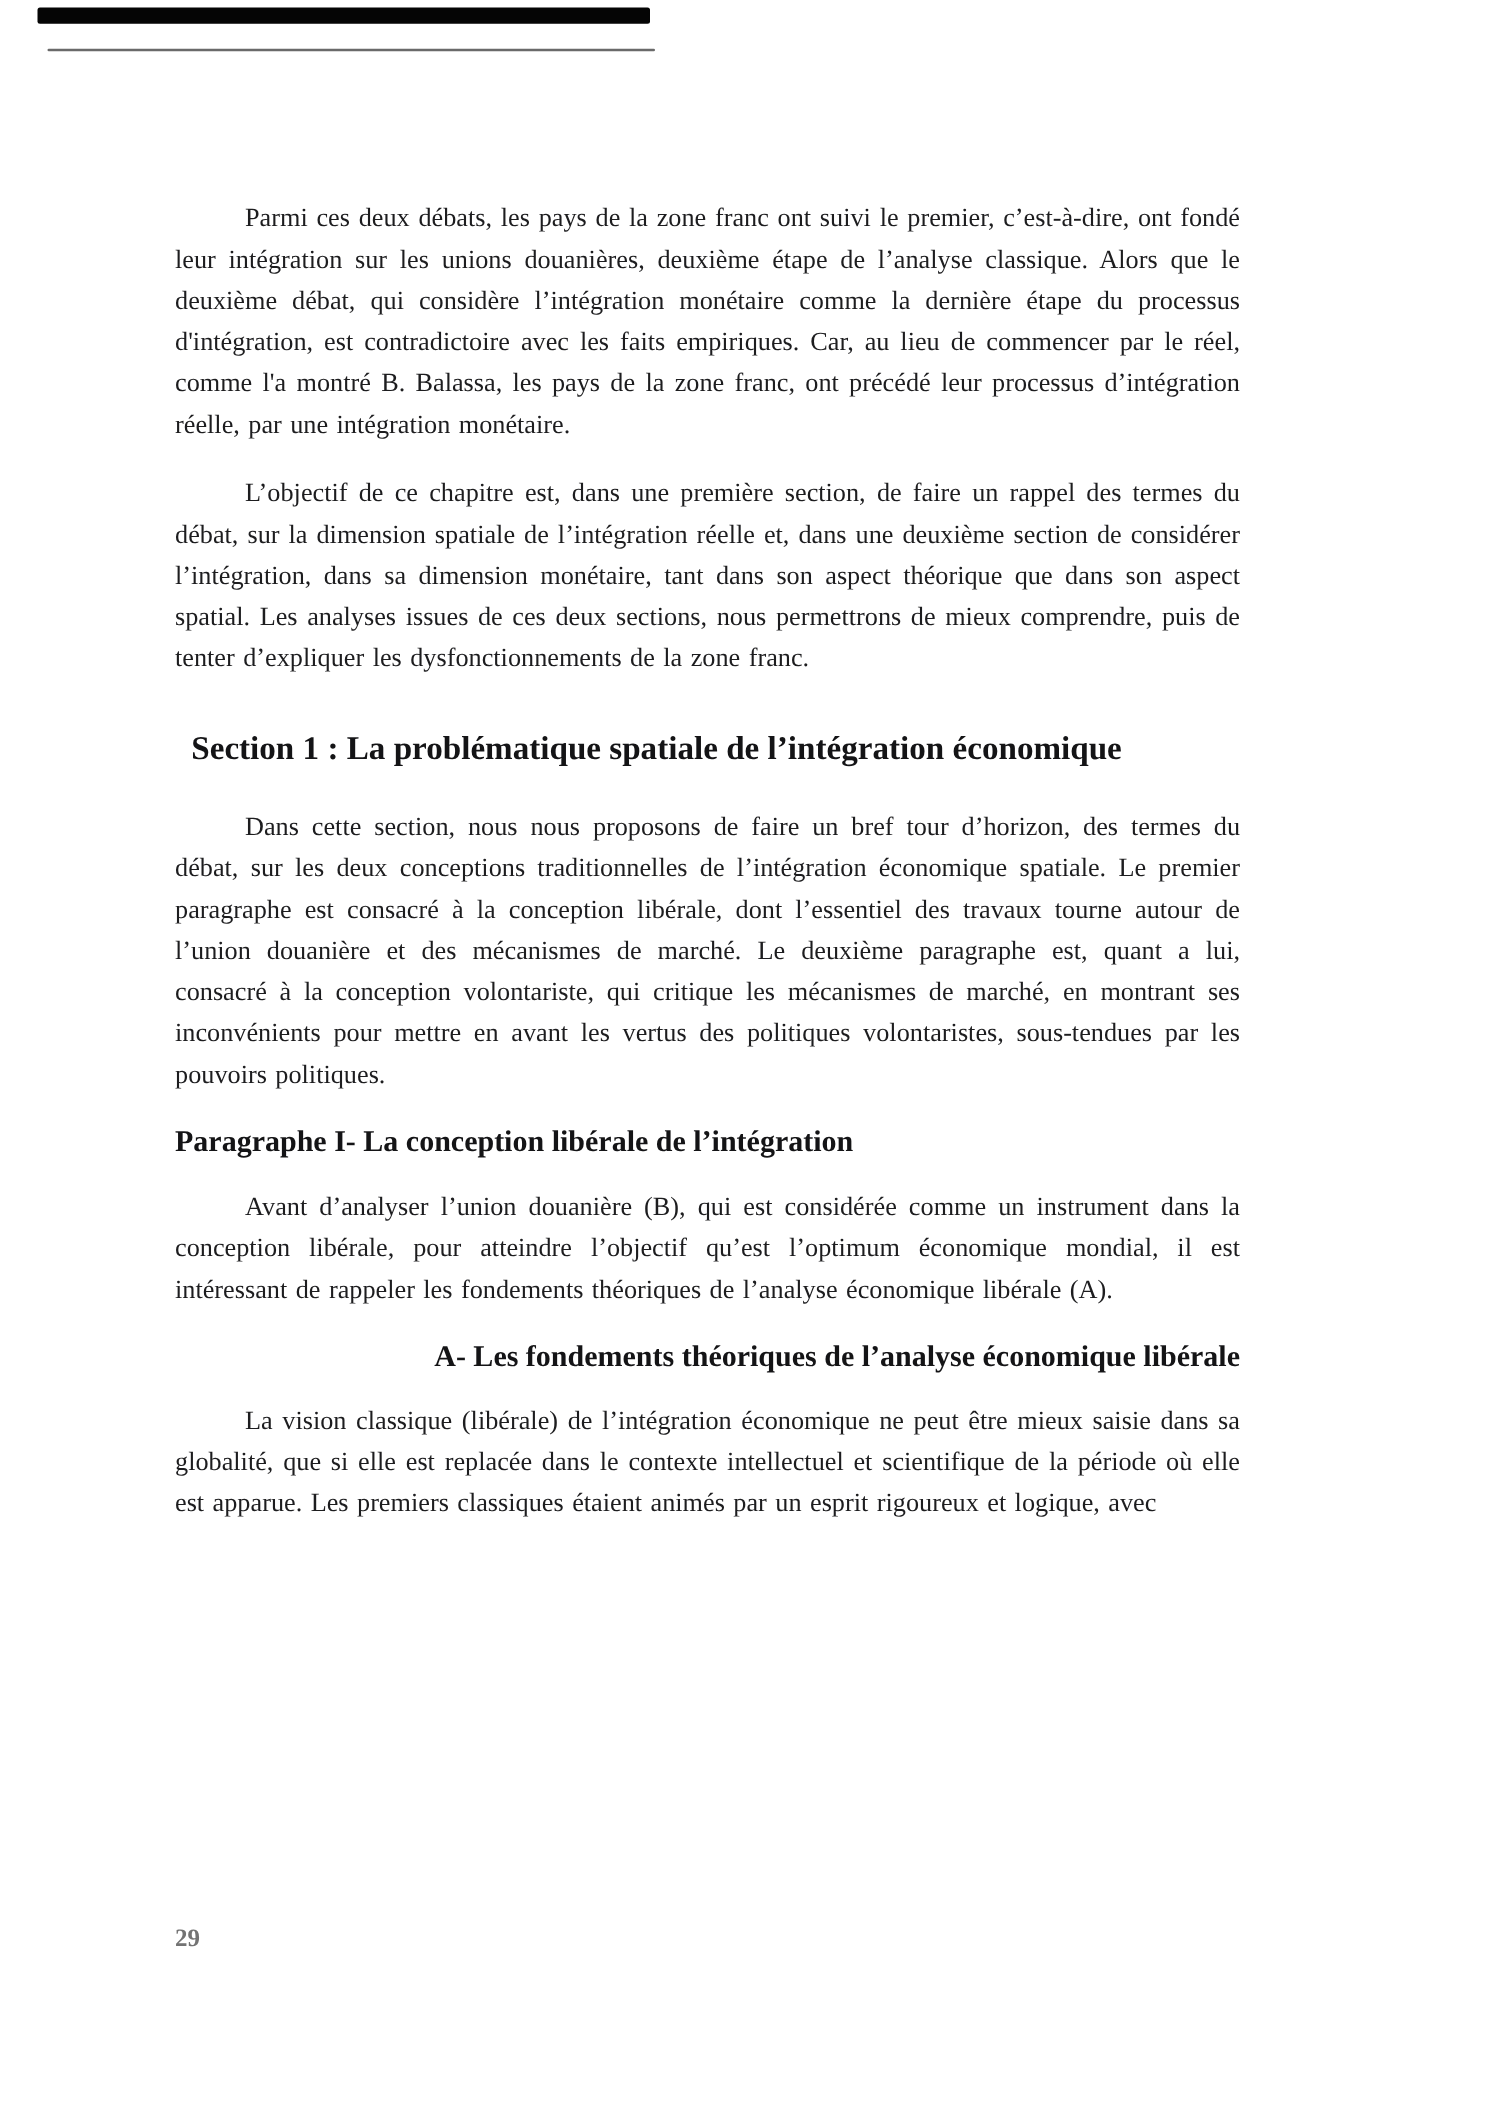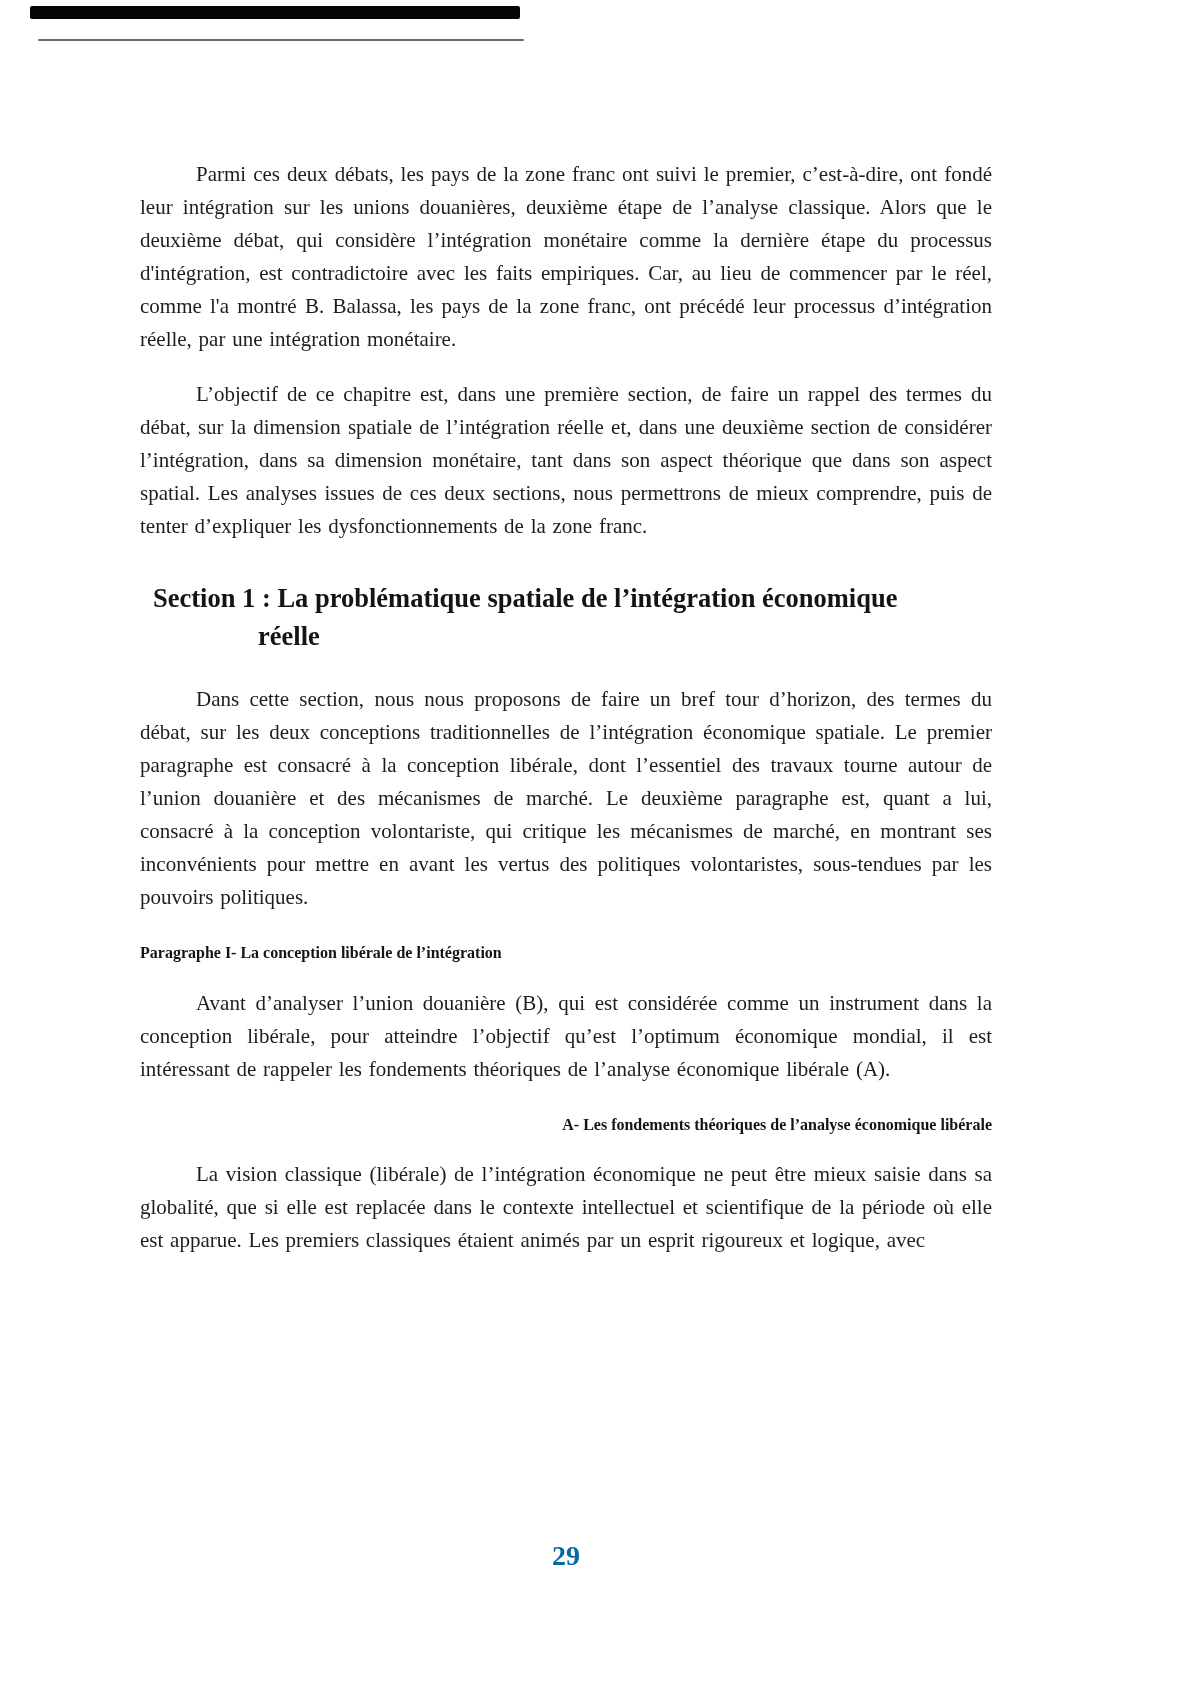--- a/index.html
+++ b/index.html
@@ -54,57 +54,55 @@
     font-size: 26.5px;
     line-height: 38px;
     font-weight: bold;
     margin: 36px 0 28px 13px;
     color: #141416;
   }
   .sh-line1, .sh-line2 { display: block; }
   .sh-line2 { padding-left: 105px; }
 
   h2.subheading {
-    font-size: 16px;
+    font-size: 24px;
     line-height: 33.6px;
     font-weight: bold;
     margin: 0;
     color: #141416;
   }
   .subheading-1 { margin: 30px 0 26px 28px; }
   .subheading-2 { margin: 34px 0 32px 65px; text-align: right; }
 
   .page-number {
     position: absolute;
     left: 140px;
     top: 1540px;
     width: 852px;
-    text-align: center;
-    font-size: 28px;
+    font-size: 20px;
     font-weight: bold;
-    color: #0369a1;
+    color: #737373;
   }
 </style>
 </head>
 <body>
 
 <div class="page">
 
   <div class="scan-bar-thick"></div>
   <div class="scan-bar-thin"></div>
 
   <div class="content">
 
     <p class="body">Parmi ces deux débats, les pays de la zone franc ont suivi le premier, c’est-à-dire, ont fondé leur intégration sur les unions douanières, deuxième étape de l’analyse classique. Alors que le deuxième débat, qui considère l’intégration monétaire comme la dernière étape du processus d'intégration, est contradictoire avec les faits empiriques. Car, au lieu de commencer par le réel, comme l'a montré B. Balassa, les pays de la zone franc, ont précédé leur processus d’intégration réelle, par une intégration monétaire.</p>
 
     <p class="body">L’objectif de ce chapitre est, dans une première section, de faire un rappel des termes du débat, sur la dimension spatiale de l’intégration réelle et, dans une deuxième section de considérer l’intégration, dans sa dimension monétaire, tant dans son aspect théorique que dans son aspect spatial. Les analyses issues de ces deux sections, nous permettrons de mieux comprendre, puis de tenter d’expliquer les dysfonctionnements de la zone franc.</p>
 
     <h1 class="section-heading">
       <span class="sh-line1">Section 1 : La problématique spatiale de l’intégration économique</span>
-      <span class="sh-line2">réelle</span>
     </h1>
 
     <p class="body">Dans cette section, nous nous proposons de faire un bref tour d’horizon, des termes du débat, sur les deux conceptions traditionnelles de l’intégration économique spatiale. Le premier paragraphe est consacré à la conception libérale, dont l’essentiel des travaux tourne autour de l’union douanière et des mécanismes de marché. Le deuxième paragraphe est, quant a lui, consacré à la conception volontariste, qui critique les mécanismes de marché, en montrant ses inconvénients pour mettre en avant les vertus des politiques volontaristes, sous-tendues par les pouvoirs politiques.</p>
 
     <h2 class="subheading subheading-1">Paragraphe I- La conception libérale de l’intégration</h2>
 
     <p class="body">Avant d’analyser l’union douanière (B), qui est considérée comme un instrument dans la conception libérale, pour atteindre l’objectif qu’est l’optimum économique mondial, il est intéressant de rappeler les fondements théoriques de l’analyse économique libérale (A).</p>
 
     <h2 class="subheading subheading-2">A- Les fondements théoriques de l’analyse économique libérale</h2>
 

